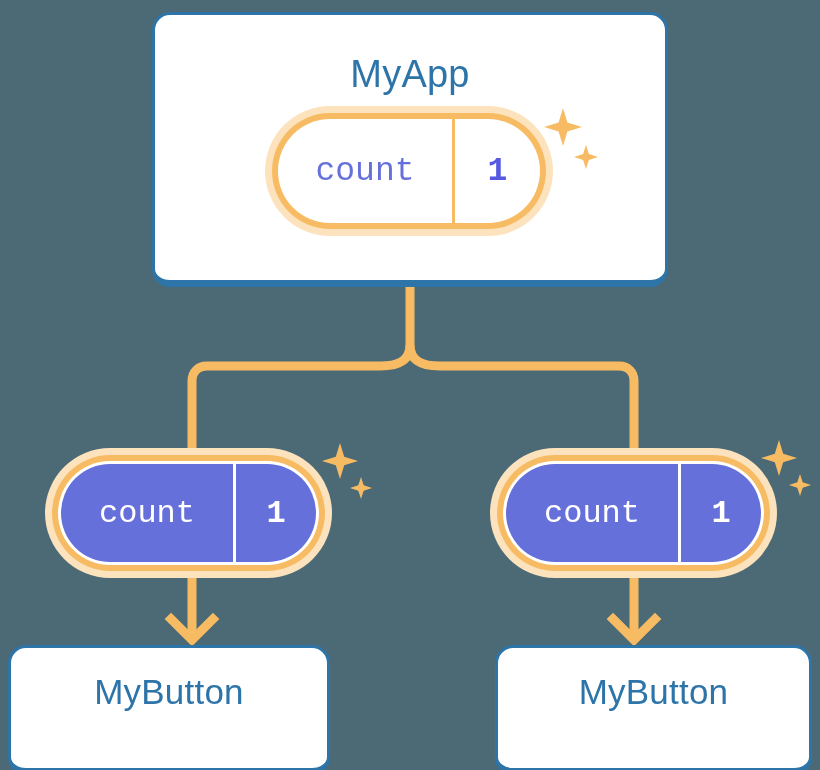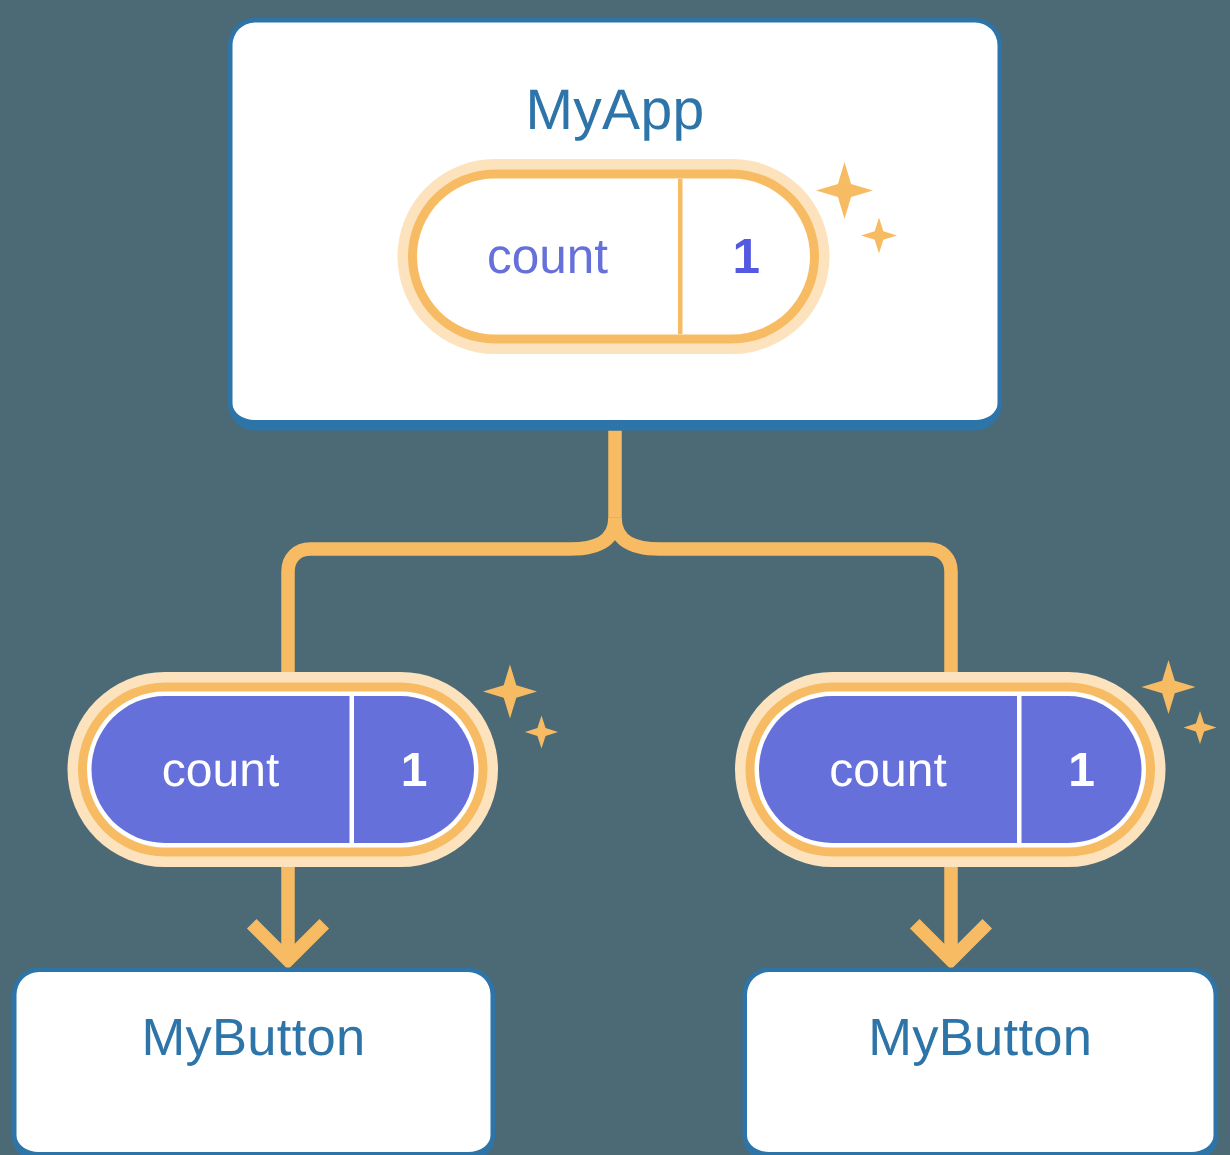--- a/index.html
+++ b/index.html
@@ -114,20 +114,21 @@
     box-sizing: border-box;
     display: flex;
     align-items: stretch;
     overflow: hidden;
   }
   .pill-key, .pill-val {
     display: flex;
     align-items: center;
     justify-content: center;
     box-sizing: border-box;
+    font-family: Liberation Mono, monospace;
   }
 
   
   .pill-white .pill-inner {
     background: #ffffff;
   }
   .pill-white .pill-key {
     color: #6670da;
     font-weight: 400;
   }

